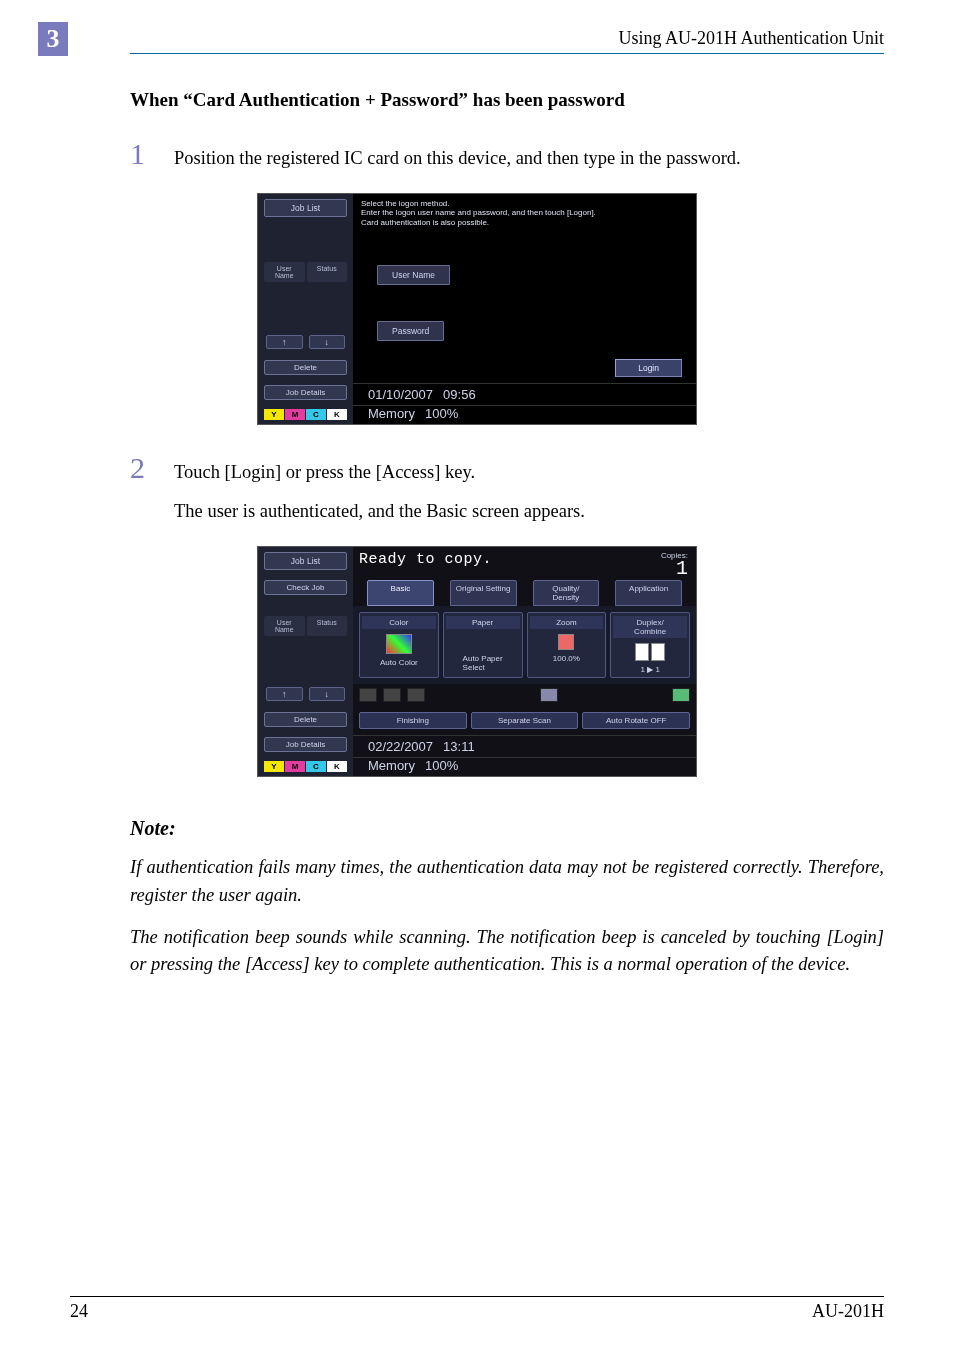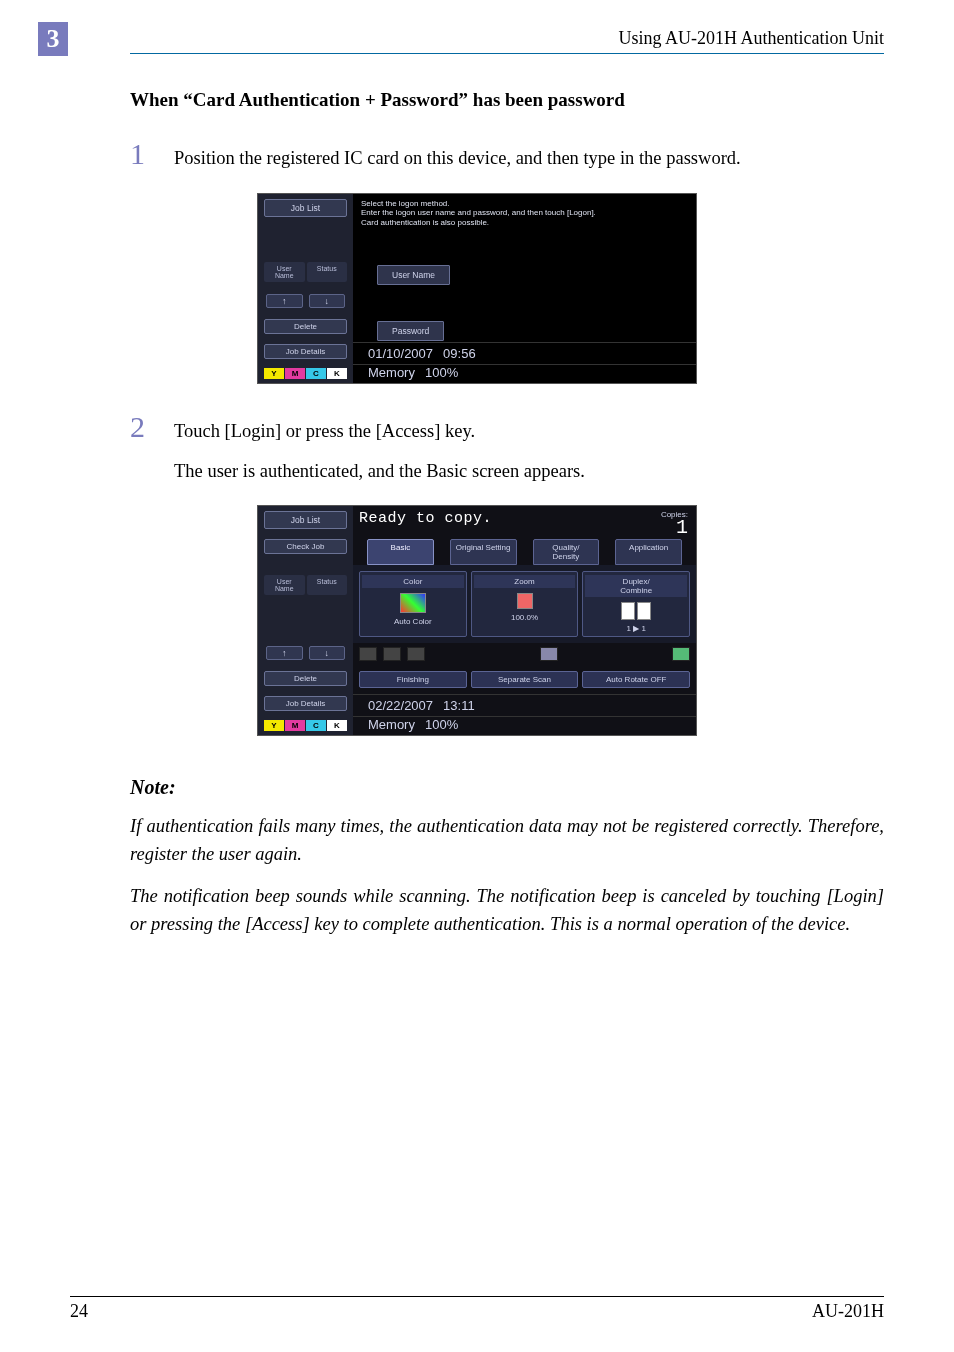--- a/index.html
+++ b/index.html
@@ -339,20 +339,23 @@
         </div>
         <div style="height:18px;"></div>
         <div class="fieldrow">
           <span class="label-btn">User Name</span>
         </div>
         <div style="height:22px;"></div>
         <div class="fieldrow">
           <span class="label-btn">Password</span>
         </div>
         <div style="flex:1;"></div>
+        <div class="login-row">
+          <span class="login-btn">Login</span>
+        </div>
         <div class="bottombar">
           <span>01/10/2007</span>
           <span>09:56</span>
         </div>
         <div class="bottombar" style="padding-top:0;">
           <span>Memory</span>
           <span>100%</span>
         </div>
       </div>
     </div>
@@ -404,20 +407,26 @@
           <div class="tab">Original Setting</div>
           <div class="tab" style="white-space:pre-line;">Quality/
 Density</div>
           <div class="tab">Application</div>
         </div>
         <div class="tilesrow">
           <div class="tile">
             <div class="tlabel">Color</div>
             <div class="iconbox" style="background:linear-gradient(45deg,#f33,#3f3,#33f);"></div>
             <div class="tval">Auto Color</div>
+          </div>
+          <div class="tile">
+            <div class="tlabel">Paper</div>
+            <div style="height:20px;"></div>
+            <div class="tval" style="white-space:pre-line;">Auto Paper
+Select</div>
           </div>
           <div class="tile">
             <div class="tlabel">Zoom</div>
             <div class="iconbox" style="background:#e66; width:16px;height:16px;"></div>
             <div class="tval">100.0%</div>
           </div>
           <div class="tile">
             <div class="tlabel" style="white-space:pre-line;">Duplex/
 Combine</div>
             <div style="display:flex;gap:2px;">

